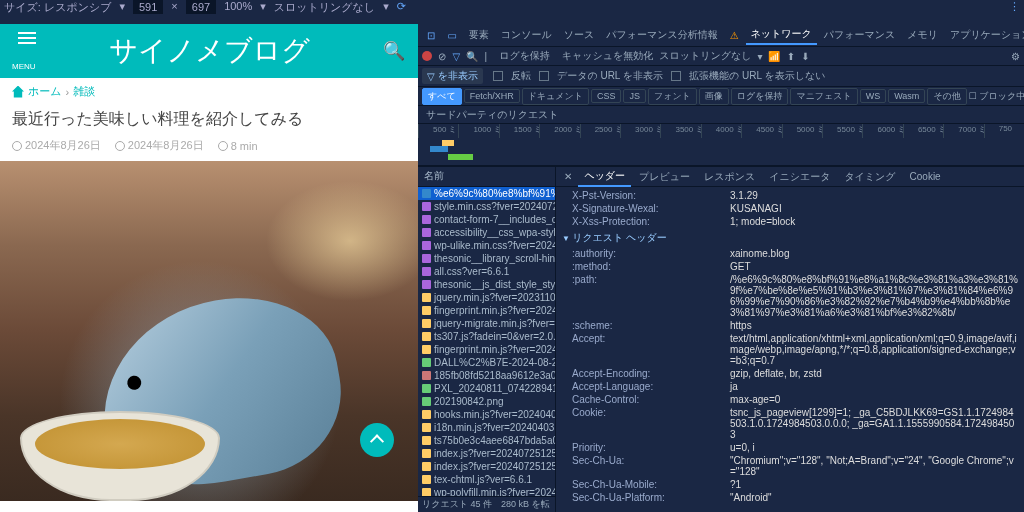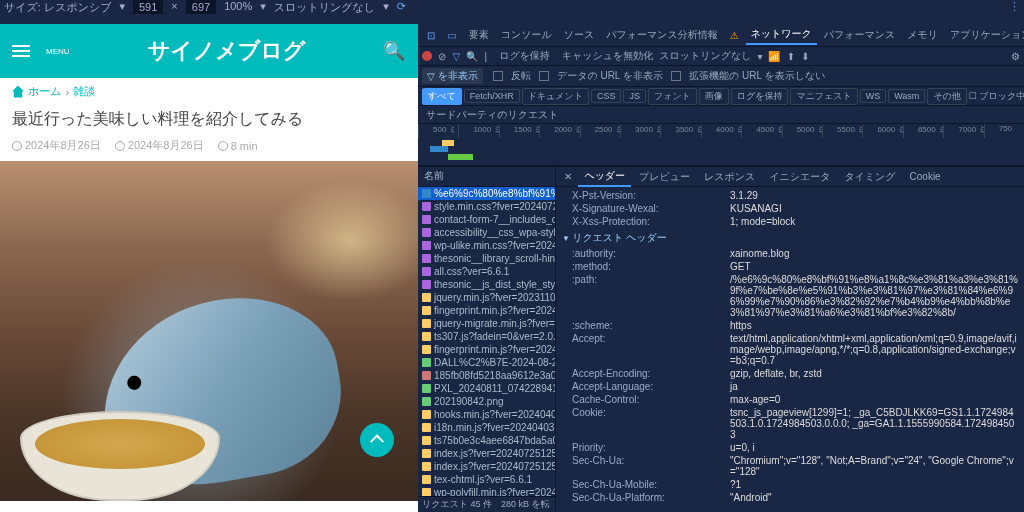--- a/index.html
+++ b/index.html
@@ -5,25 +5,25 @@
 *{margin:0;padding:0;box-sizing:border-box;font-family:Arial,sans-serif}
 body{width:1024px;height:512px;overflow:hidden;background:#000;display:flex;flex-direction:column;font-size:11px;color:#ccc}
 .topbar{height:24px;background:#1a2744;display:flex;align-items:flex-start;padding:0 4px;gap:8px;color:#aac}
 .topbar .sz{color:#aac}
 .topbar .dim{background:#0a1528;padding:1px 6px;border-radius:0}
 .topbar .pct{color:#aac}
 .topbar .icon{color:#6af;cursor:pointer}
 .main{flex:1;display:flex;min-height:0}
 .left{width:418px;background:#fff;overflow:hidden;position:relative}
 .page-header{background:#0bb;height:54px;display:flex;align-items:center;justify-content:space-between;padding:0 12px;color:#fff}
-.hamburger{display:flex;flex-direction:row;gap:16px;align-items:flex-start}
+.hamburger{display:flex;flex-direction:column;gap:16px;align-items:flex-end}
 .hamburger .lines{display:flex;flex-direction:column;gap:3px}
 .hamburger .lines span{width:18px;height:2px;background:#fff}
 .hamburger .menutxt{font-size:8px;margin-top:2px}
-.blog-title{font-size:22px;font-weight:700}
+.blog-title{font-size:28px;font-weight:400}
 .breadcrumb{padding:6px 12px;font-size:11px;color:#0bb;display:flex;align-items:center;gap:4px}
 .breadcrumb .home-ic{width:12px;height:12px;background:#0bb;clip-path:polygon(50% 0,100% 50%,85% 50%,85% 100%,15% 100%,15% 50%,0 50%)}
 .breadcrumb .sep{color:#999}
 .post-title{padding:4px 12px 8px;font-size:16px;color:#444}
 .meta{padding:0 12px 8px;display:flex;gap:14px;font-size:11px;color:#aaa}
 .meta-item{display:flex;align-items:center;gap:3px}
 .meta-ic{width:10px;height:10px;border:1px solid #aaa;border-radius:50%}
 .hero{width:418px;height:340px;position:relative;background:linear-gradient(180deg,#b89070 0%,#8a6850 25%,#6b4a38 50%,#4a3528 75%,#3a2a20 100%)}
 .hero::before{content:"";position:absolute;inset:0;background:radial-gradient(ellipse 140px 100px at 350px 80px,rgba(255,230,170,.6),transparent 60%),radial-gradient(circle 200px at 200px 240px,rgba(160,190,210,.6),transparent 70%)}
 .dolphin{position:absolute;left:100px;top:140px;width:240px;height:180px;background:linear-gradient(135deg,#b8d0e0,#7aa0b8 50%,#5a8098);border-radius:60% 50% 40% 50% / 70% 50% 50% 40%;transform:rotate(-10deg)}

